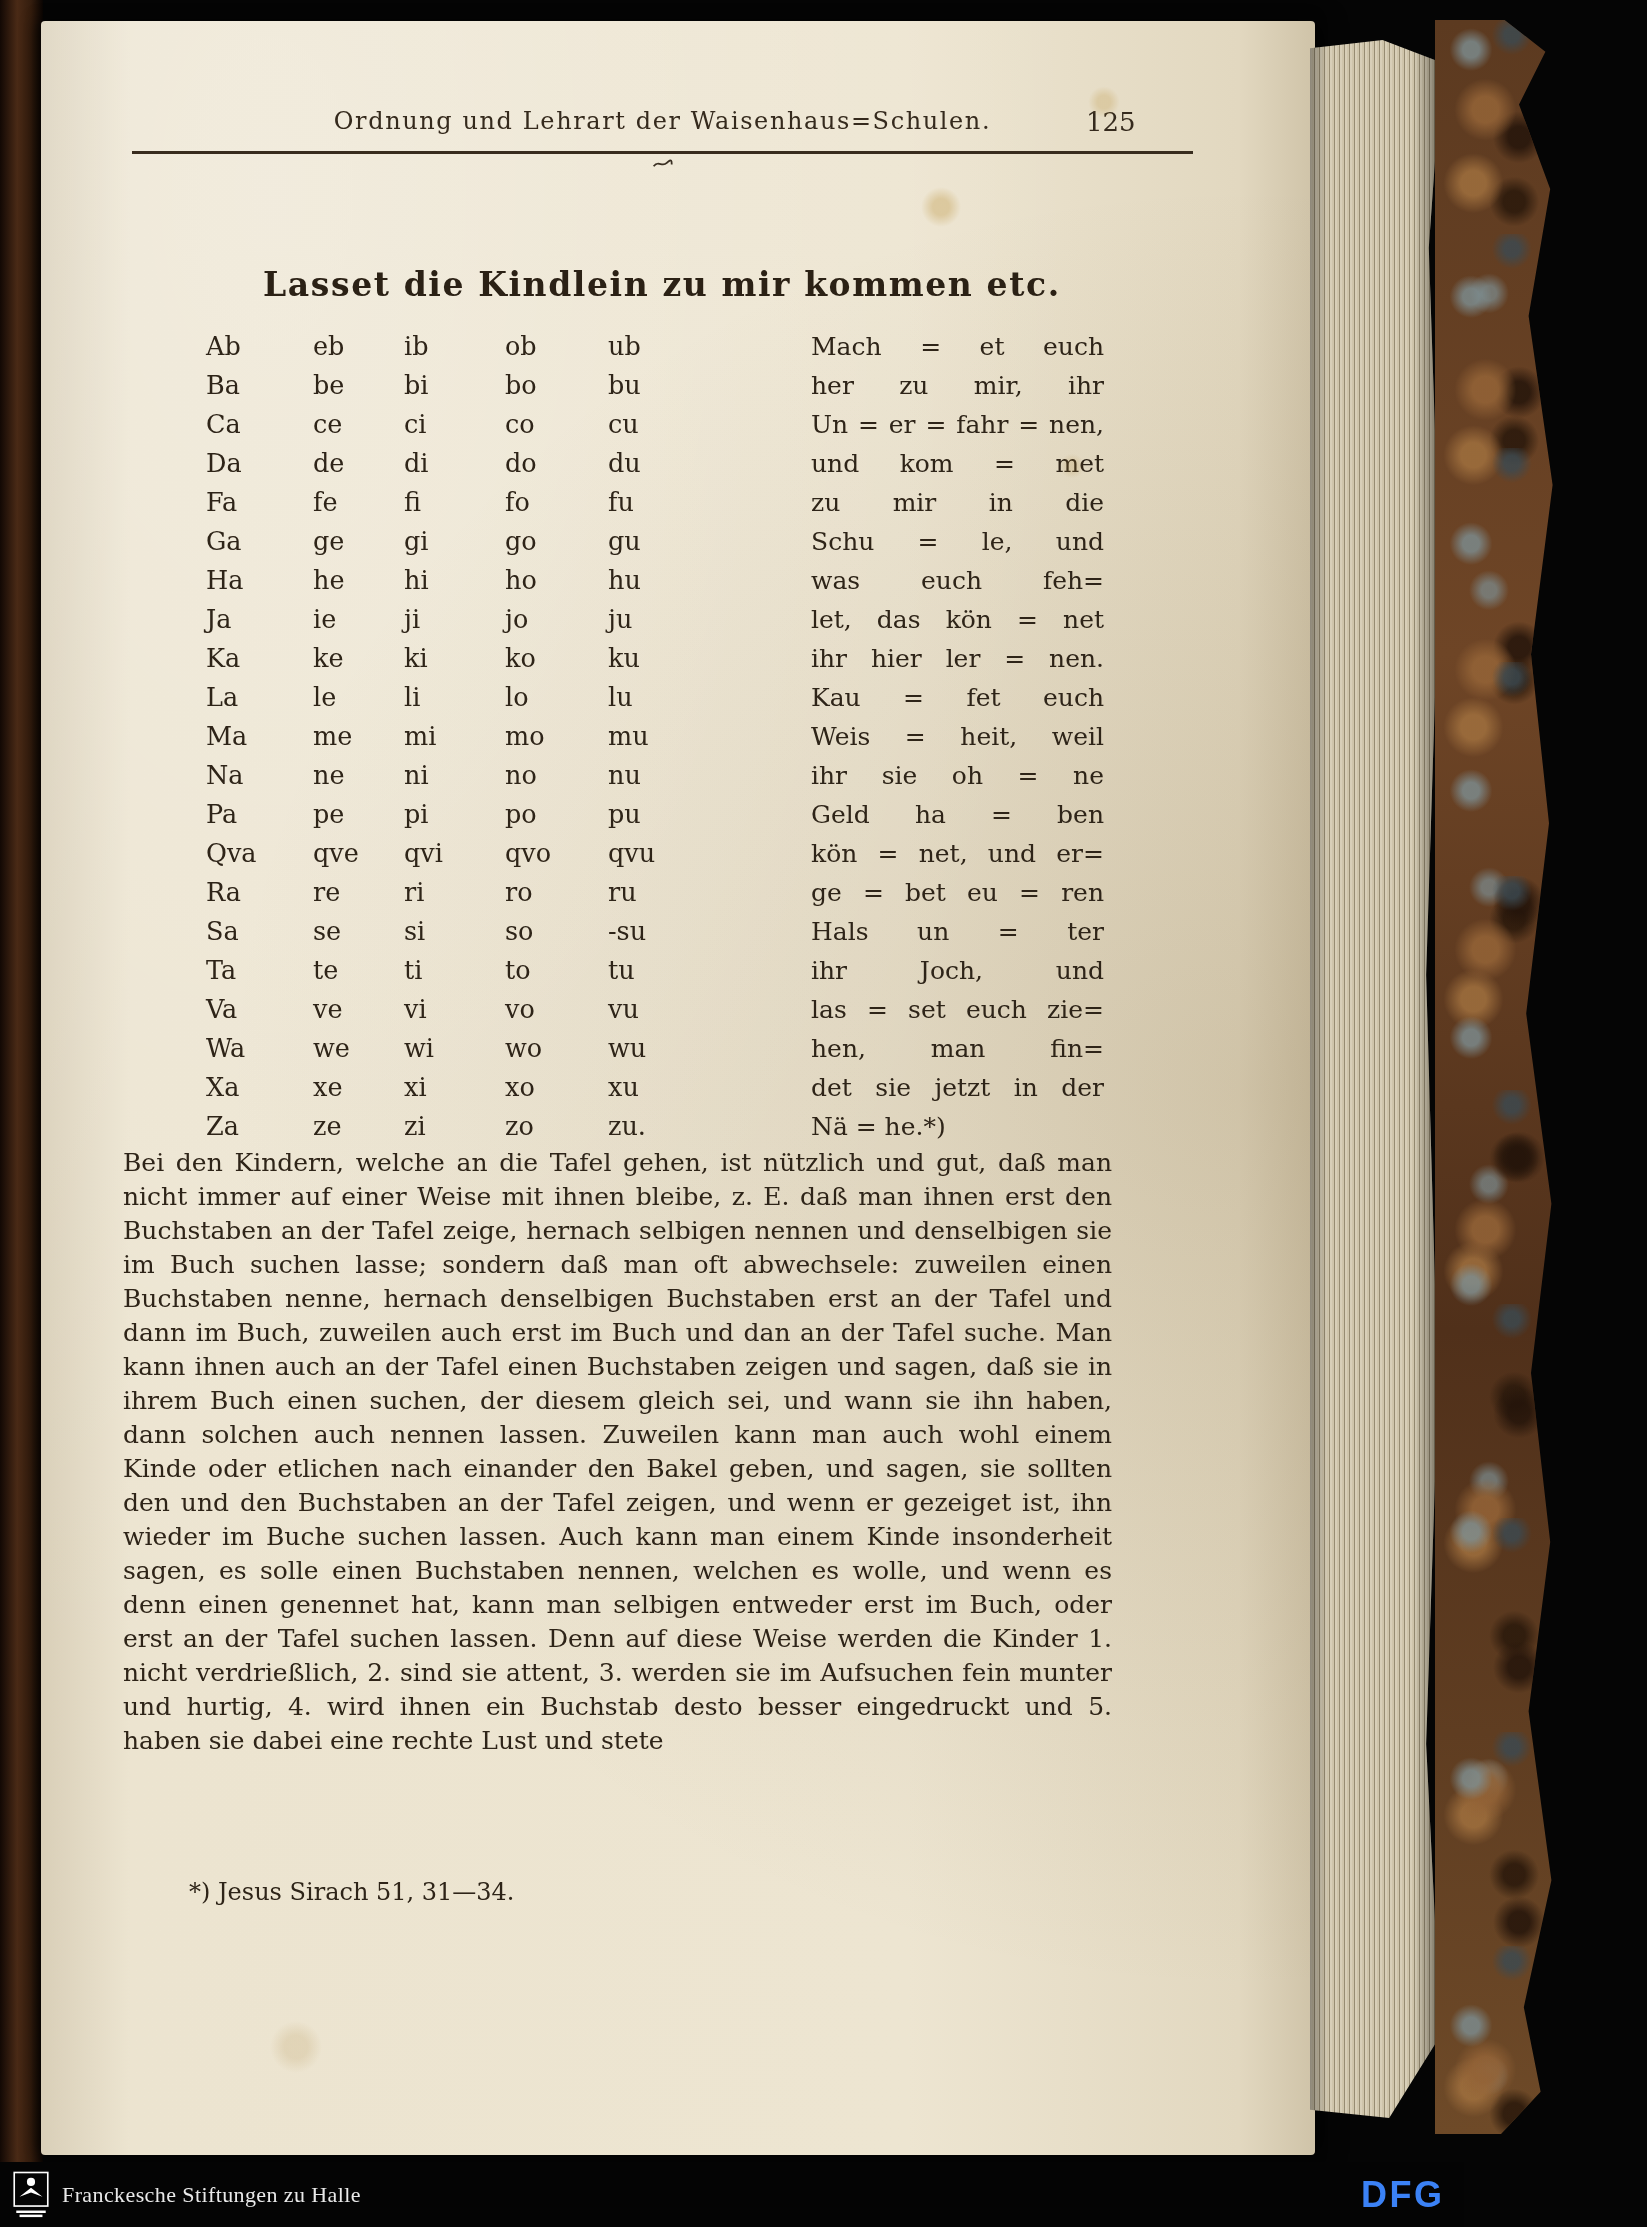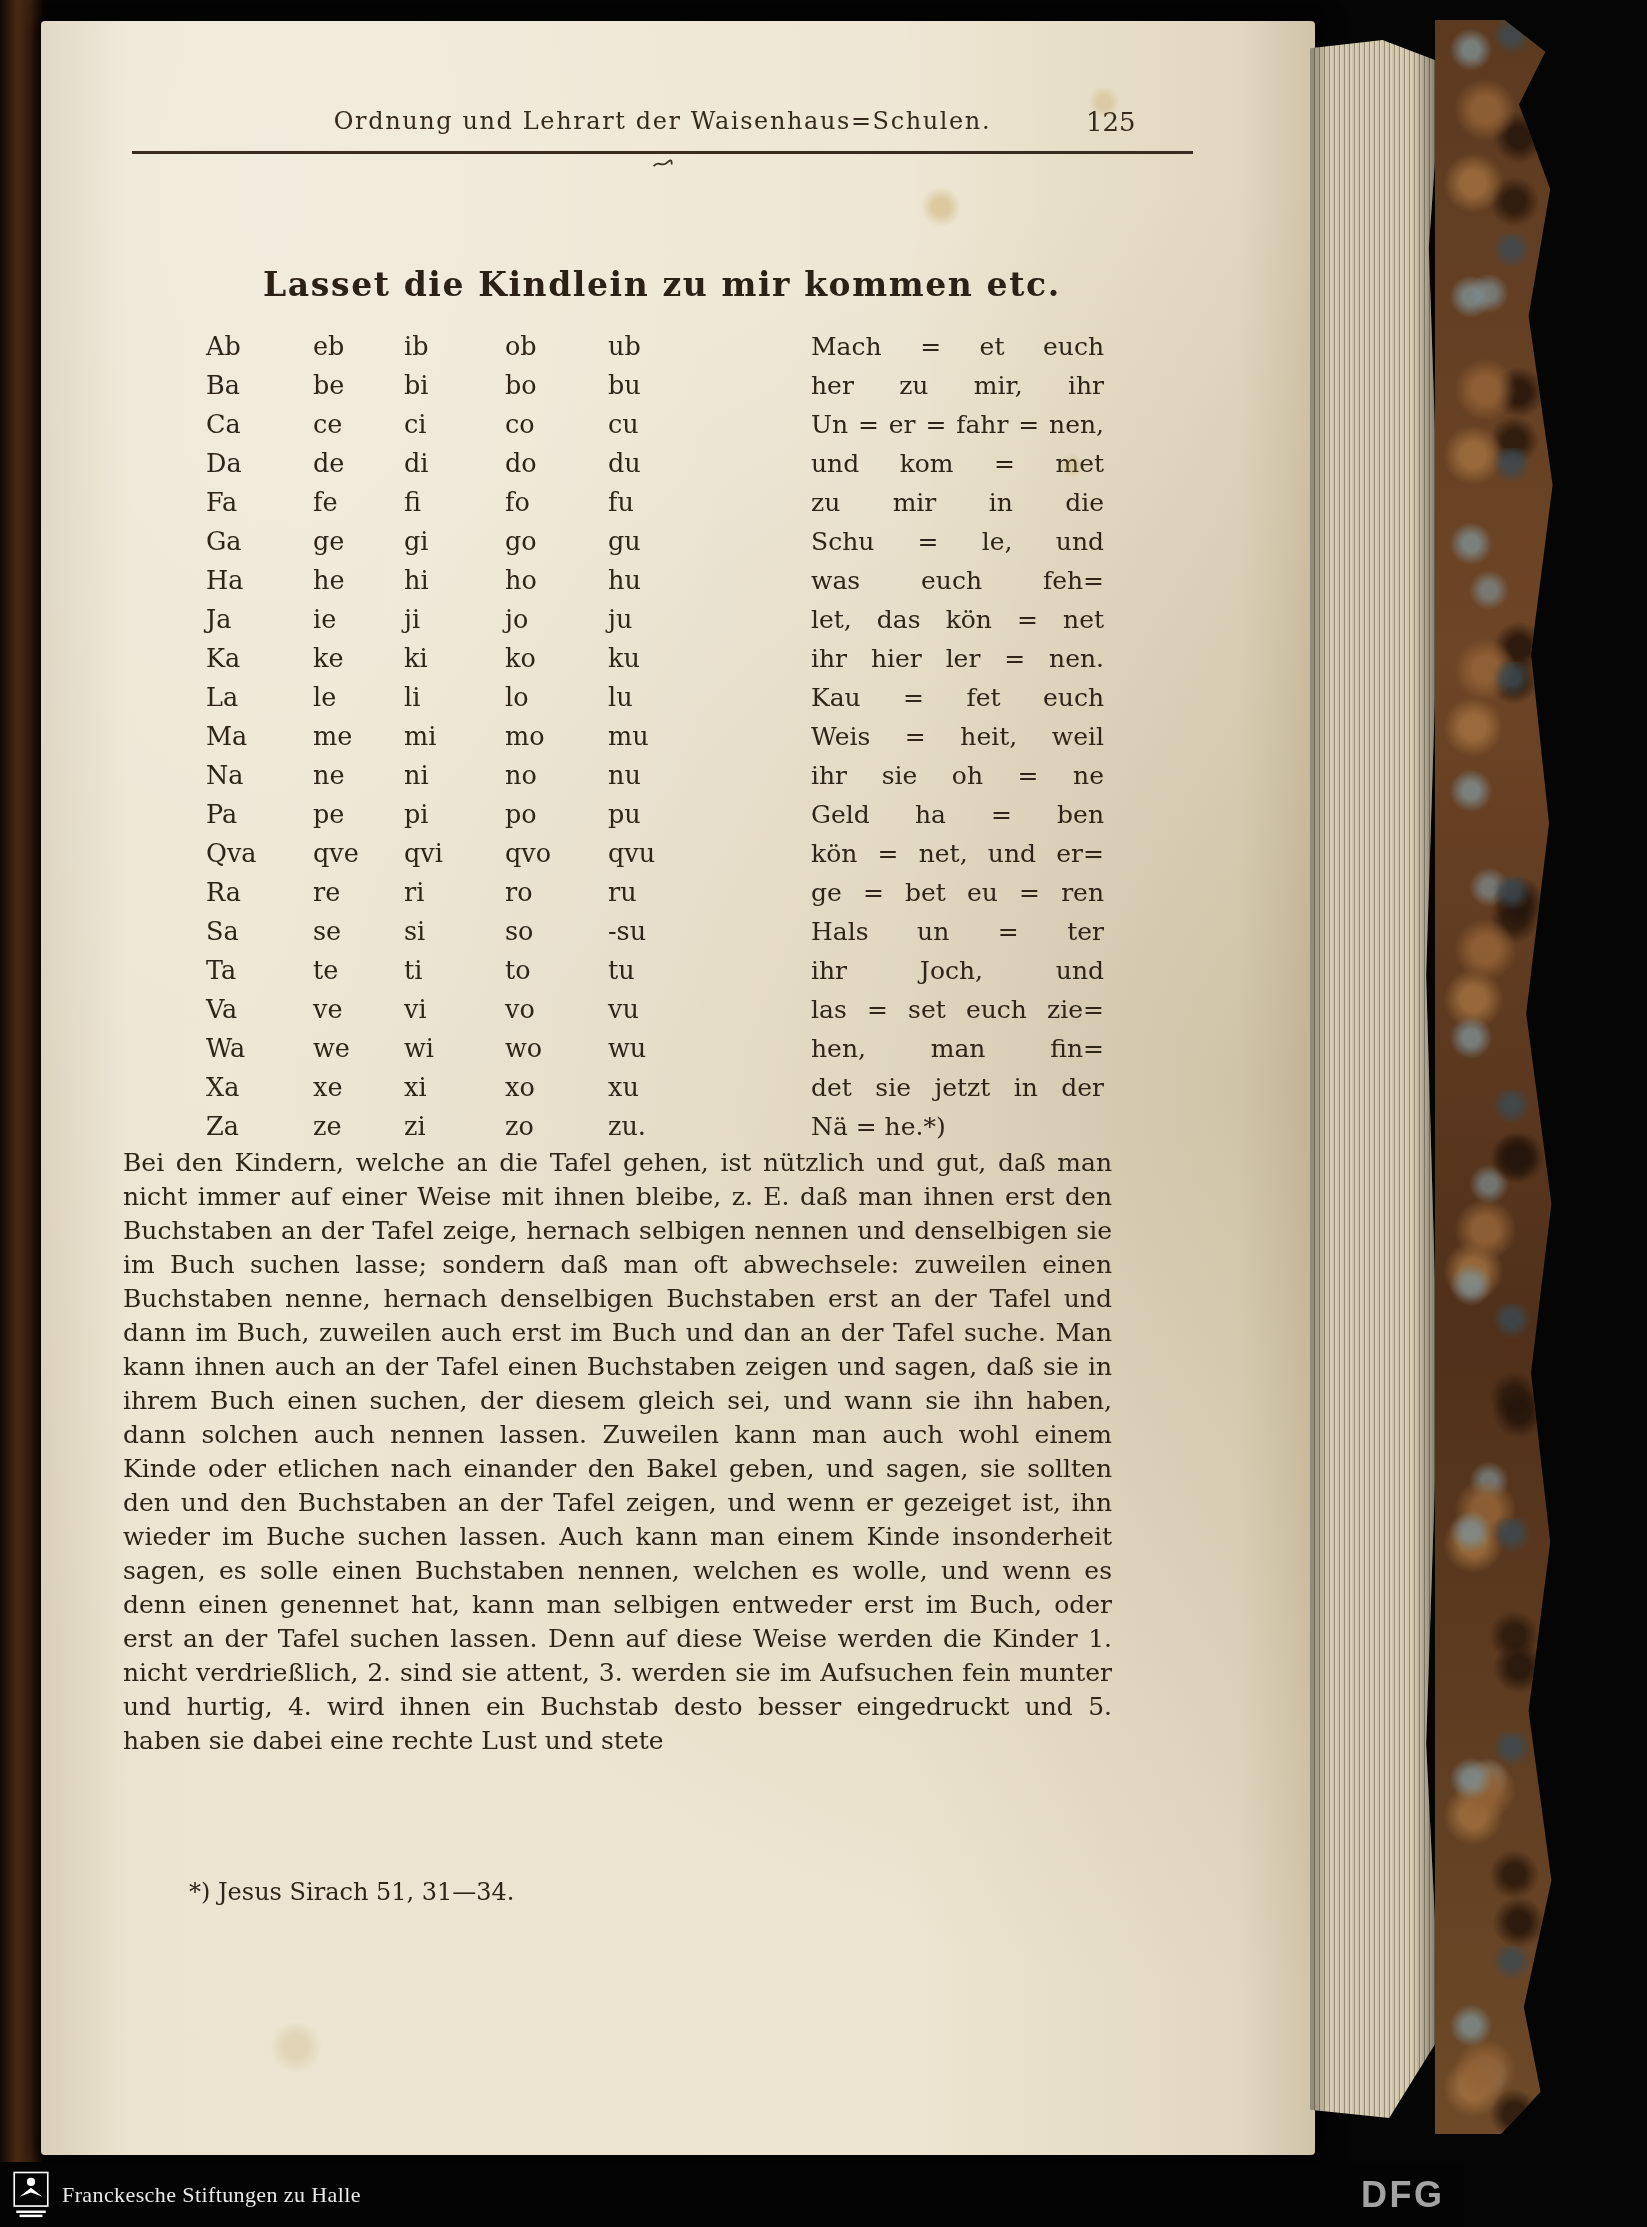--- a/index.html
+++ b/index.html
@@ -106,21 +106,21 @@
   .footer-bar {
     position: absolute; left: 0; top: 2162px; width: 1464px; height: 66px;
     background: #040404; display: flex; align-items: center; padding: 0 13px; box-sizing: border-box;
   }
   .fs-logo { flex: 0 0 auto; margin-right: 13px; }
   .institution {
     font-family: "Liberation Serif", serif; font-size: 22px; color: #e9e9e9; letter-spacing: 0.4px;
   }
   .dfg {
     margin-left: auto; font-family: "Liberation Sans", sans-serif;
-    font-size: 36px; font-weight: bold; letter-spacing: 2.5px; color: #a3a3a3; padding-right: 6.6px;
+    font-size: 36px; font-weight: bold; letter-spacing: 2.5px; color: #3b82f6; padding-right: 6.6px;
   }
 </style>
 </head>
 <body>
 
 <div class="scene">
 
   <div class="cover-left"></div>
 
   <div class="page">

